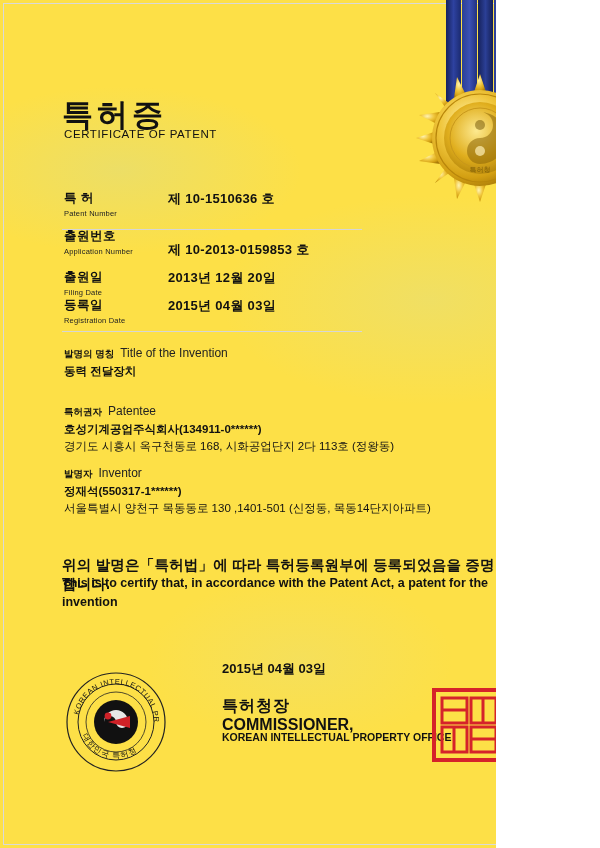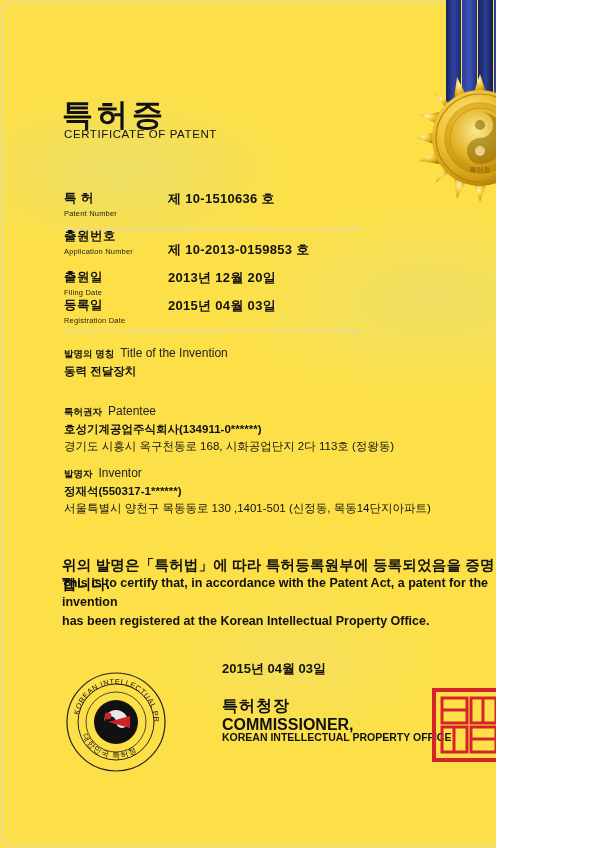--- a/index.html
+++ b/index.html
@@ -322,21 +322,20 @@
     <span class="ko">발명자</span><span class="en">Inventor</span>
   </div>
   <div class="sect-body" style="top:483px">
     <div class="bold">정재석(550317-1******)</div>
     <div>서울특별시 양천구 목동동로 130 ,1401-501 (신정동, 목동14단지아파트)</div>
   </div>
 
   <div class="statement-ko">위의 발명은「특허법」에 따라 특허등록원부에 등록되었음을 증명합니다.</div>
   <div class="statement-en">
     <div>This is to certify that, in accordance with the Patent Act, a patent for the invention</div>
-    <div>has been registered at the Korean Intellectual Property Office.</div>
   </div>
 
   <div class="issue-date">2015년  04월  03일</div>
   <div class="commissioner-ko">특허청장</div>
   <div class="commissioner-en1">COMMISSIONER,</div>
   <div class="commissioner-en2">KOREAN INTELLECTUAL PROPERTY OFFICE</div>
 
   <svg class="kipo-seal" viewBox="0 0 104 104">
     <defs>
       <path id="arcTop" d="M 14,52 A 38,38 0 0 1 90,52"></path>

